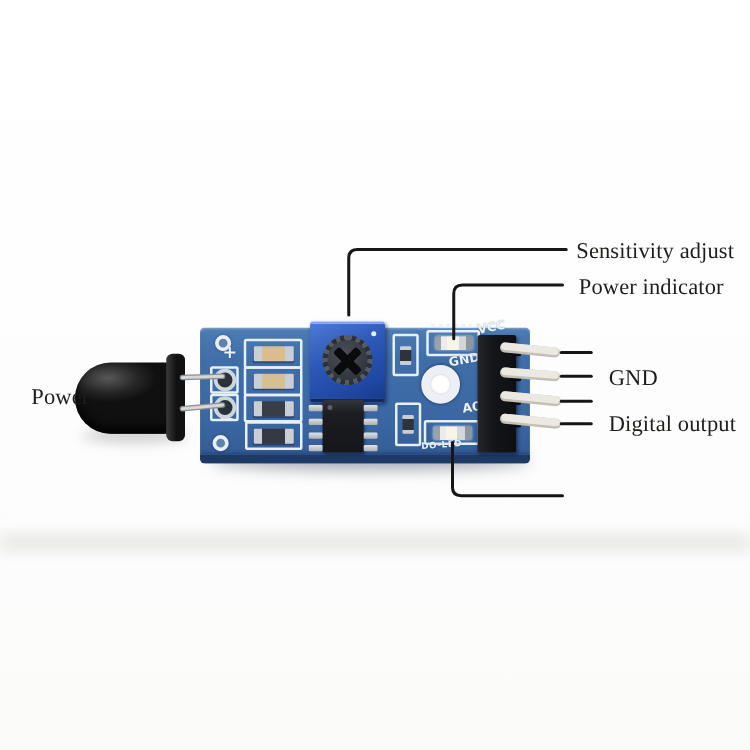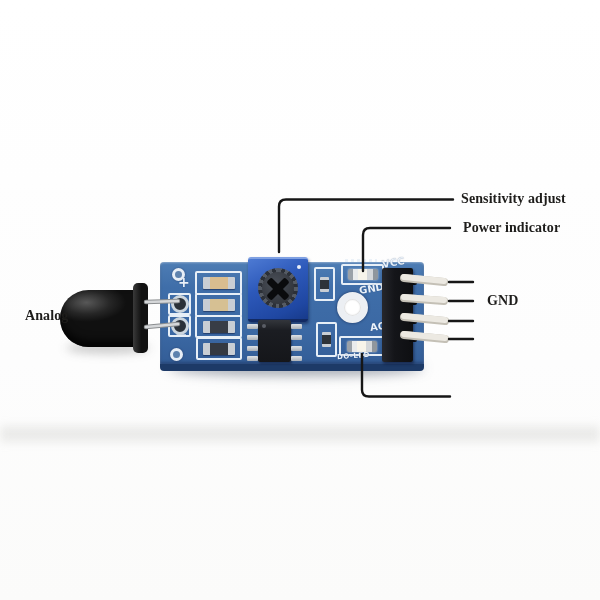--- a/index.html
+++ b/index.html
@@ -78,21 +78,21 @@
   .sensor-body{position:absolute;left:60px;top:290px;width:88px;height:57px;z-index:4;
     border-radius:29px 5px 5px 29px / 29px 5px 5px 29px;
     background:radial-gradient(ellipse 60% 45% at 30% 22%,#585858 0%,#262626 45%,#101010 75%);
     box-shadow:inset 0 -6px 8px rgba(0,0,0,.8);}
   .sensor-flange{position:absolute;left:133px;top:283px;width:15px;height:70px;z-index:4;
     border-radius:5px;background:linear-gradient(90deg,#3a3a3a,#111 55%);}
 
   .overlay{position:absolute;left:0;top:0;z-index:5;}
 
   
-  .label{position:absolute;z-index:6;color:#1e1d1b;font-weight:700;font-size:14px;
+  .label{position:absolute;z-index:6;color:#1e1d1b;font-weight:400;font-size:18px;
     line-height:1.1;letter-spacing:.1px;white-space:nowrap;}
 </style>
 </head>
 <body>
 
 <div class="scene">
 
   <div class="seam"></div>
   <div class="board-shadow"></div>
   <div class="sensor-shadow"></div>
@@ -213,18 +213,19 @@
       <path d="M453,199.5 L286,199.5 Q279,199.5 279,206.5 L279,252"></path>
       <path d="M450,228 L370,228 Q363,228 363,235 L363,271"></path>
       <line x1="449" y1="282" x2="473" y2="282"></line>
       <line x1="449" y1="301" x2="473" y2="301"></line>
       <line x1="449" y1="321" x2="473" y2="321"></line>
       <line x1="449" y1="339" x2="473" y2="339"></line>
       <path d="M362,354 L362,390 Q362,396.5 369,396.5 L450,396.5"></path>
     </g>
   </svg>
 
-  <div class="label" style="left:25px;top:308px;">Analog</div>
+  <div class="label" style="left:25px;top:308px;">Power</div>
   <div class="label" style="left:461px;top:191px;">Sensitivity adjust</div>
   <div class="label" style="left:463px;top:220px;">Power indicator</div>
   <div class="label" style="left:487px;top:293px;">GND</div>
+  <div class="label" style="left:487px;top:330px;">Digital output</div>
 
 </div>
 
 </body></html>

